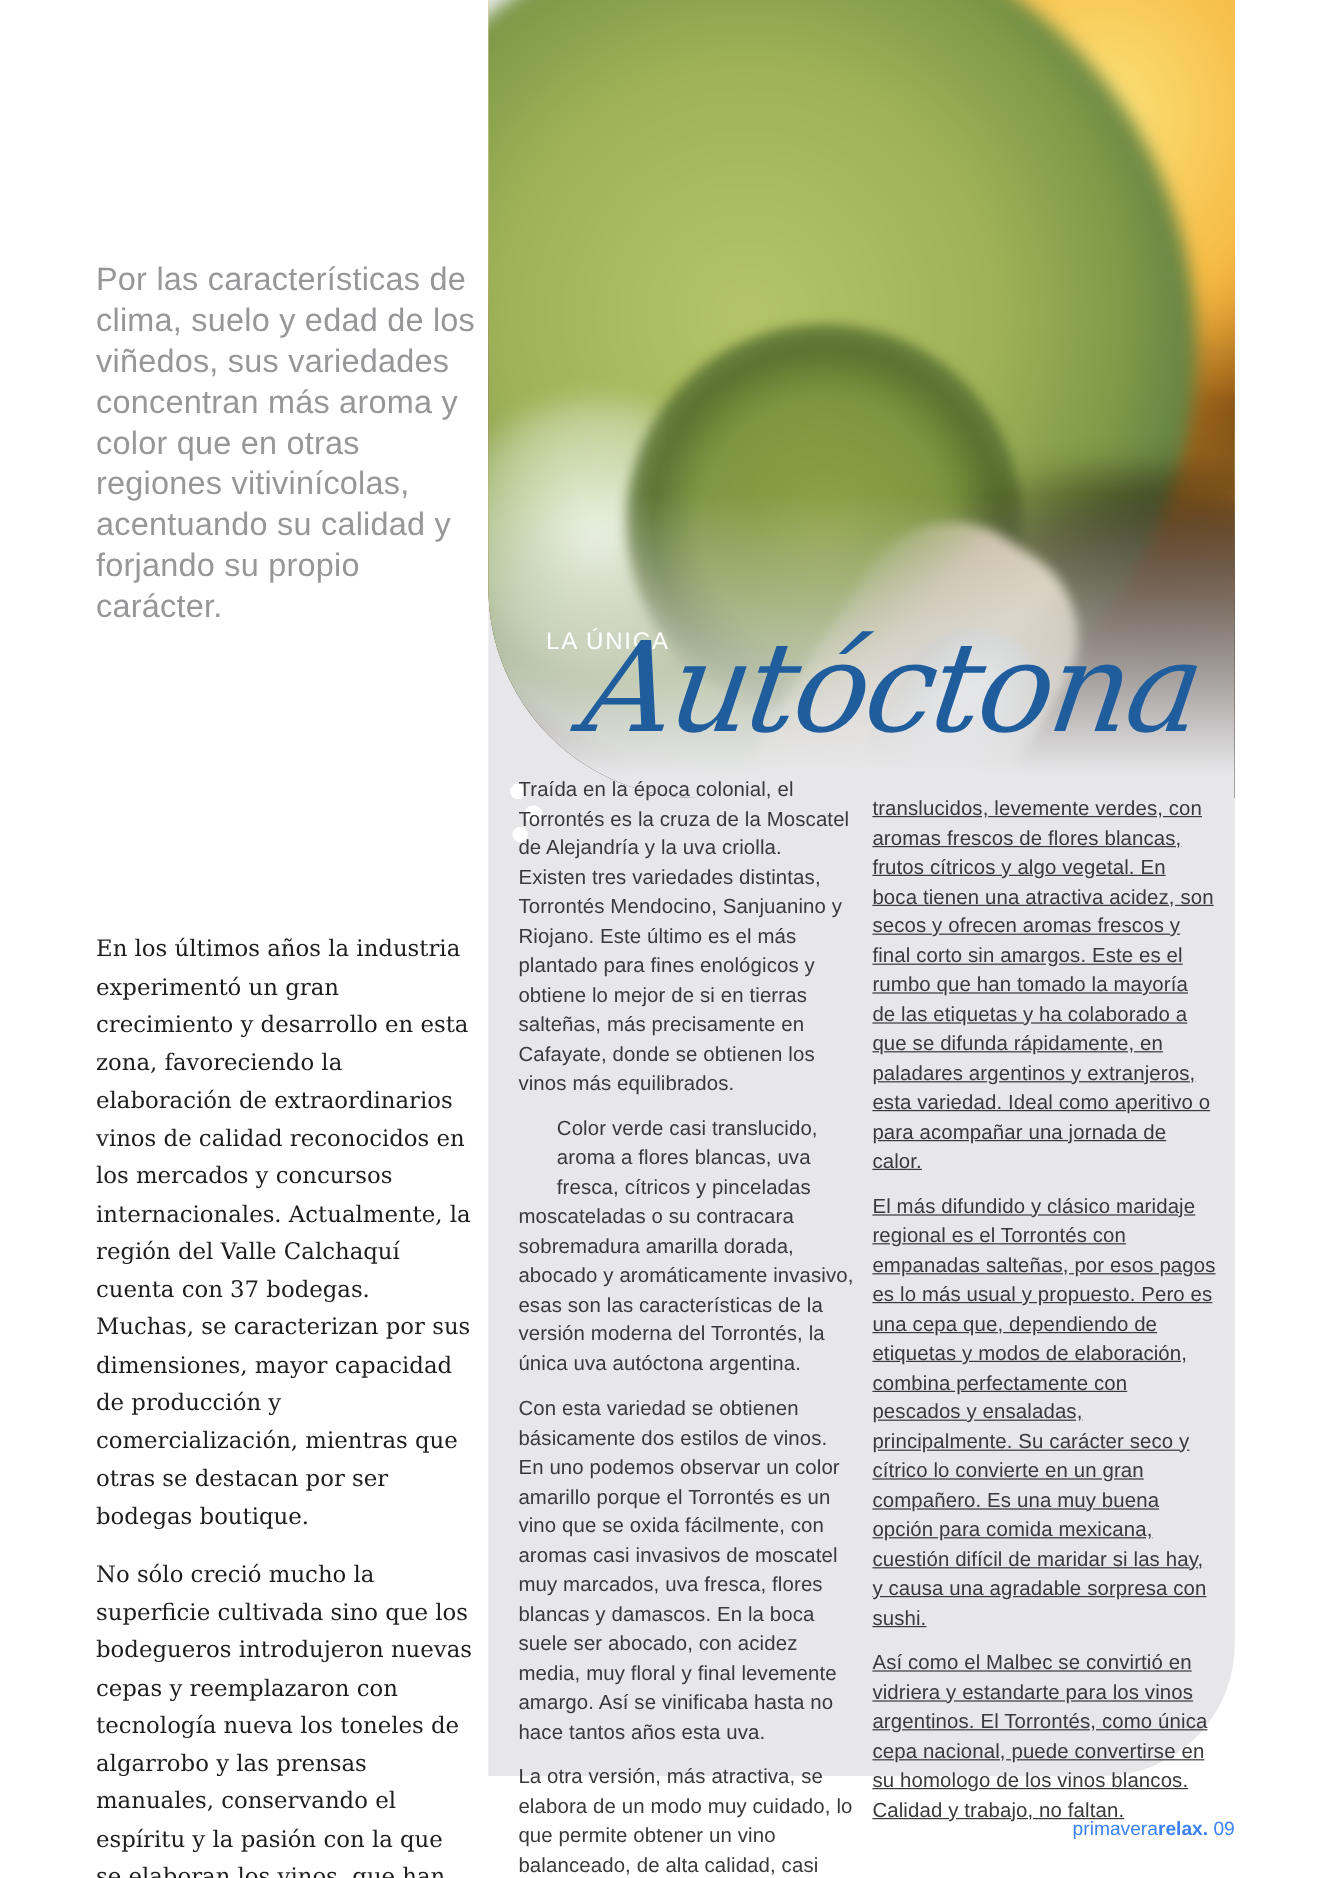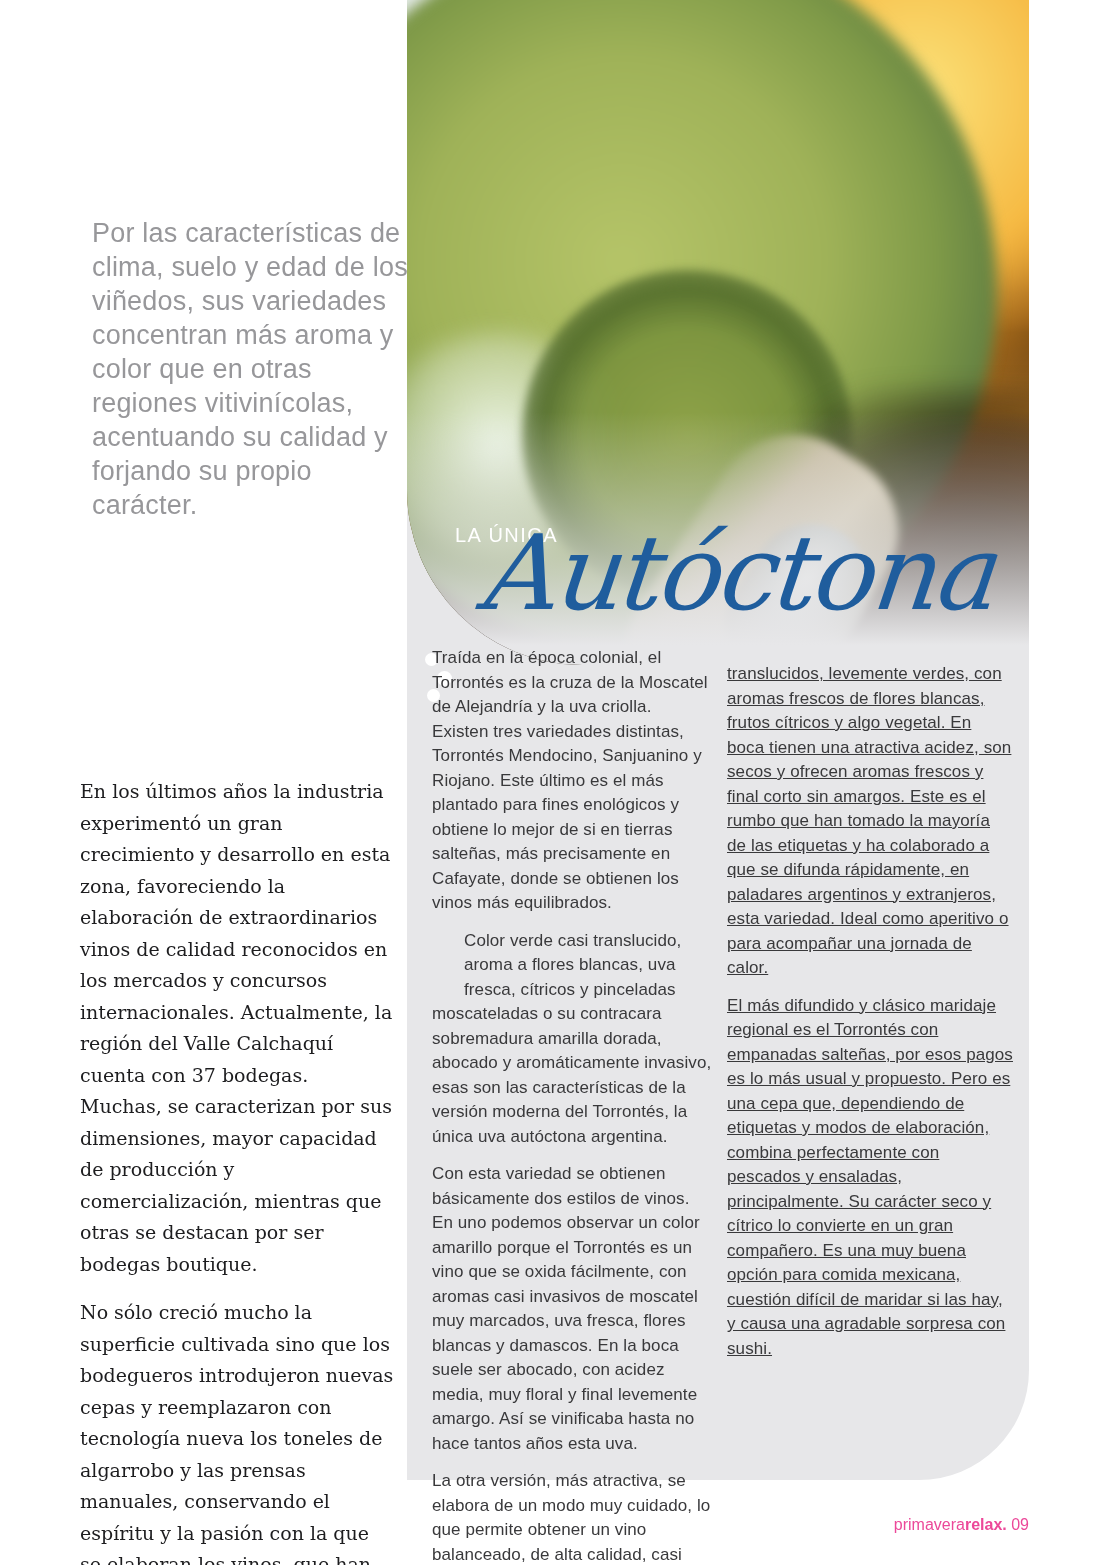--- a/index.html
+++ b/index.html
@@ -9,21 +9,20 @@
     background:#ffffff;
     font-family:"Liberation Sans",sans-serif;
     overflow:hidden;
   }
 
   
   .pull-quote{
     position:absolute;left:80px;top:216px;width:330px;
     font-size:27px;line-height:34px;color:#97979a;
     letter-spacing:0.2px;
-    margin-left:12px;
   }
   .serif-col{
     position:absolute;left:80px;top:776px;width:315px;
     font-family:"DejaVu Serif","Liberation Serif",serif;
     font-size:19px;line-height:31.5px;color:#1d1d1f;
   }
   .serif-col p{margin:0 0 17px 0;}
 
   
   .panel{
@@ -116,21 +115,21 @@
     letter-spacing:0.1px;
   }
   .article-col p{margin:0 0 13px 0;}
   .col1{left:432px;top:646px;width:280px;}
   .col2{left:727px;top:662px;width:286px;text-decoration:underline;}
   .dots-spacer{float:left;width:32px;height:50px;}
 
   
   .footer{
     position:absolute;top:1516px;right:78px;
-    font-size:16px;color:#ec4899;
+    font-size:16px;color:#3b82f6;
   }
   .footer .bold{font-weight:bold;}
 </style>
 </head>
 <body>
 
 <div id="page">
 
   <div class="panel"></div>
 
@@ -163,19 +162,20 @@
   <div class="article-col col1">
     <p>Traída en la época colonial, el Torrontés es la cruza de la Moscatel de Alejandría y la uva criolla. Existen tres variedades distintas, Torrontés Mendocino, Sanjuanino y Riojano. Este último es el más plantado para fines enológicos y obtiene lo mejor de si en tierras salteñas, más precisamente en Cafayate, donde se obtienen los vinos más equilibrados.</p>
     <p><span class="dots-spacer"></span><span>Color verde casi translucido, aroma a flores blancas, uva fresca, cítricos y pinceladas moscateladas o su contracara sobremadura amarilla dorada, abocado y aromáticamente invasivo, esas son las características de la versión moderna del Torrontés, la única uva autóctona argentina.</span></p>
     <p>Con esta variedad se obtienen básicamente dos estilos de vinos. En uno podemos observar un color amarillo porque el Torrontés es un vino que se oxida fácilmente, con aromas casi invasivos de moscatel muy marcados, uva fresca, flores blancas y damascos. En la boca suele ser abocado, con acidez media, muy floral y final levemente amargo. Así se vinificaba hasta no hace tantos años esta uva.</p>
     <p>La otra versión, más atractiva, se elabora de un modo muy cuidado, lo que permite obtener un vino balanceado, de alta calidad, casi</p>
   </div>
 
   <div class="article-col col2">
     <p>translucidos, levemente verdes, con aromas frescos de flores blancas, frutos cítricos y algo vegetal. En boca tienen una atractiva acidez, son secos y ofrecen aromas frescos y final corto sin amargos. Este es el rumbo que han tomado la mayoría de las etiquetas y ha colaborado a que se difunda rápidamente, en paladares argentinos y extranjeros, esta variedad. Ideal como aperitivo o para acompañar una jornada de calor.</p>
     <p>El más difundido y clásico maridaje regional es el Torrontés con empanadas salteñas, por esos pagos es lo más usual y propuesto. Pero es una cepa que, dependiendo de etiquetas y modos de elaboración, combina perfectamente con pescados y ensaladas, principalmente. Su carácter seco y cítrico lo convierte en un gran compañero. Es una muy buena opción para comida mexicana, cuestión difícil de maridar si las hay, y causa una agradable sorpresa con sushi.</p>
+    <p>Así como el Malbec se convirtió en vidriera y estandarte para los vinos argentinos. El Torrontés, como única cepa nacional, puede convertirse en su homologo de los vinos blancos. Calidad y trabajo, no faltan.</p>
   </div>
 
   <div class="footer">
     <span>primavera</span><span class="bold">relax.</span><span> 09</span>
   </div>
 
 </div>
 
 </body></html>

